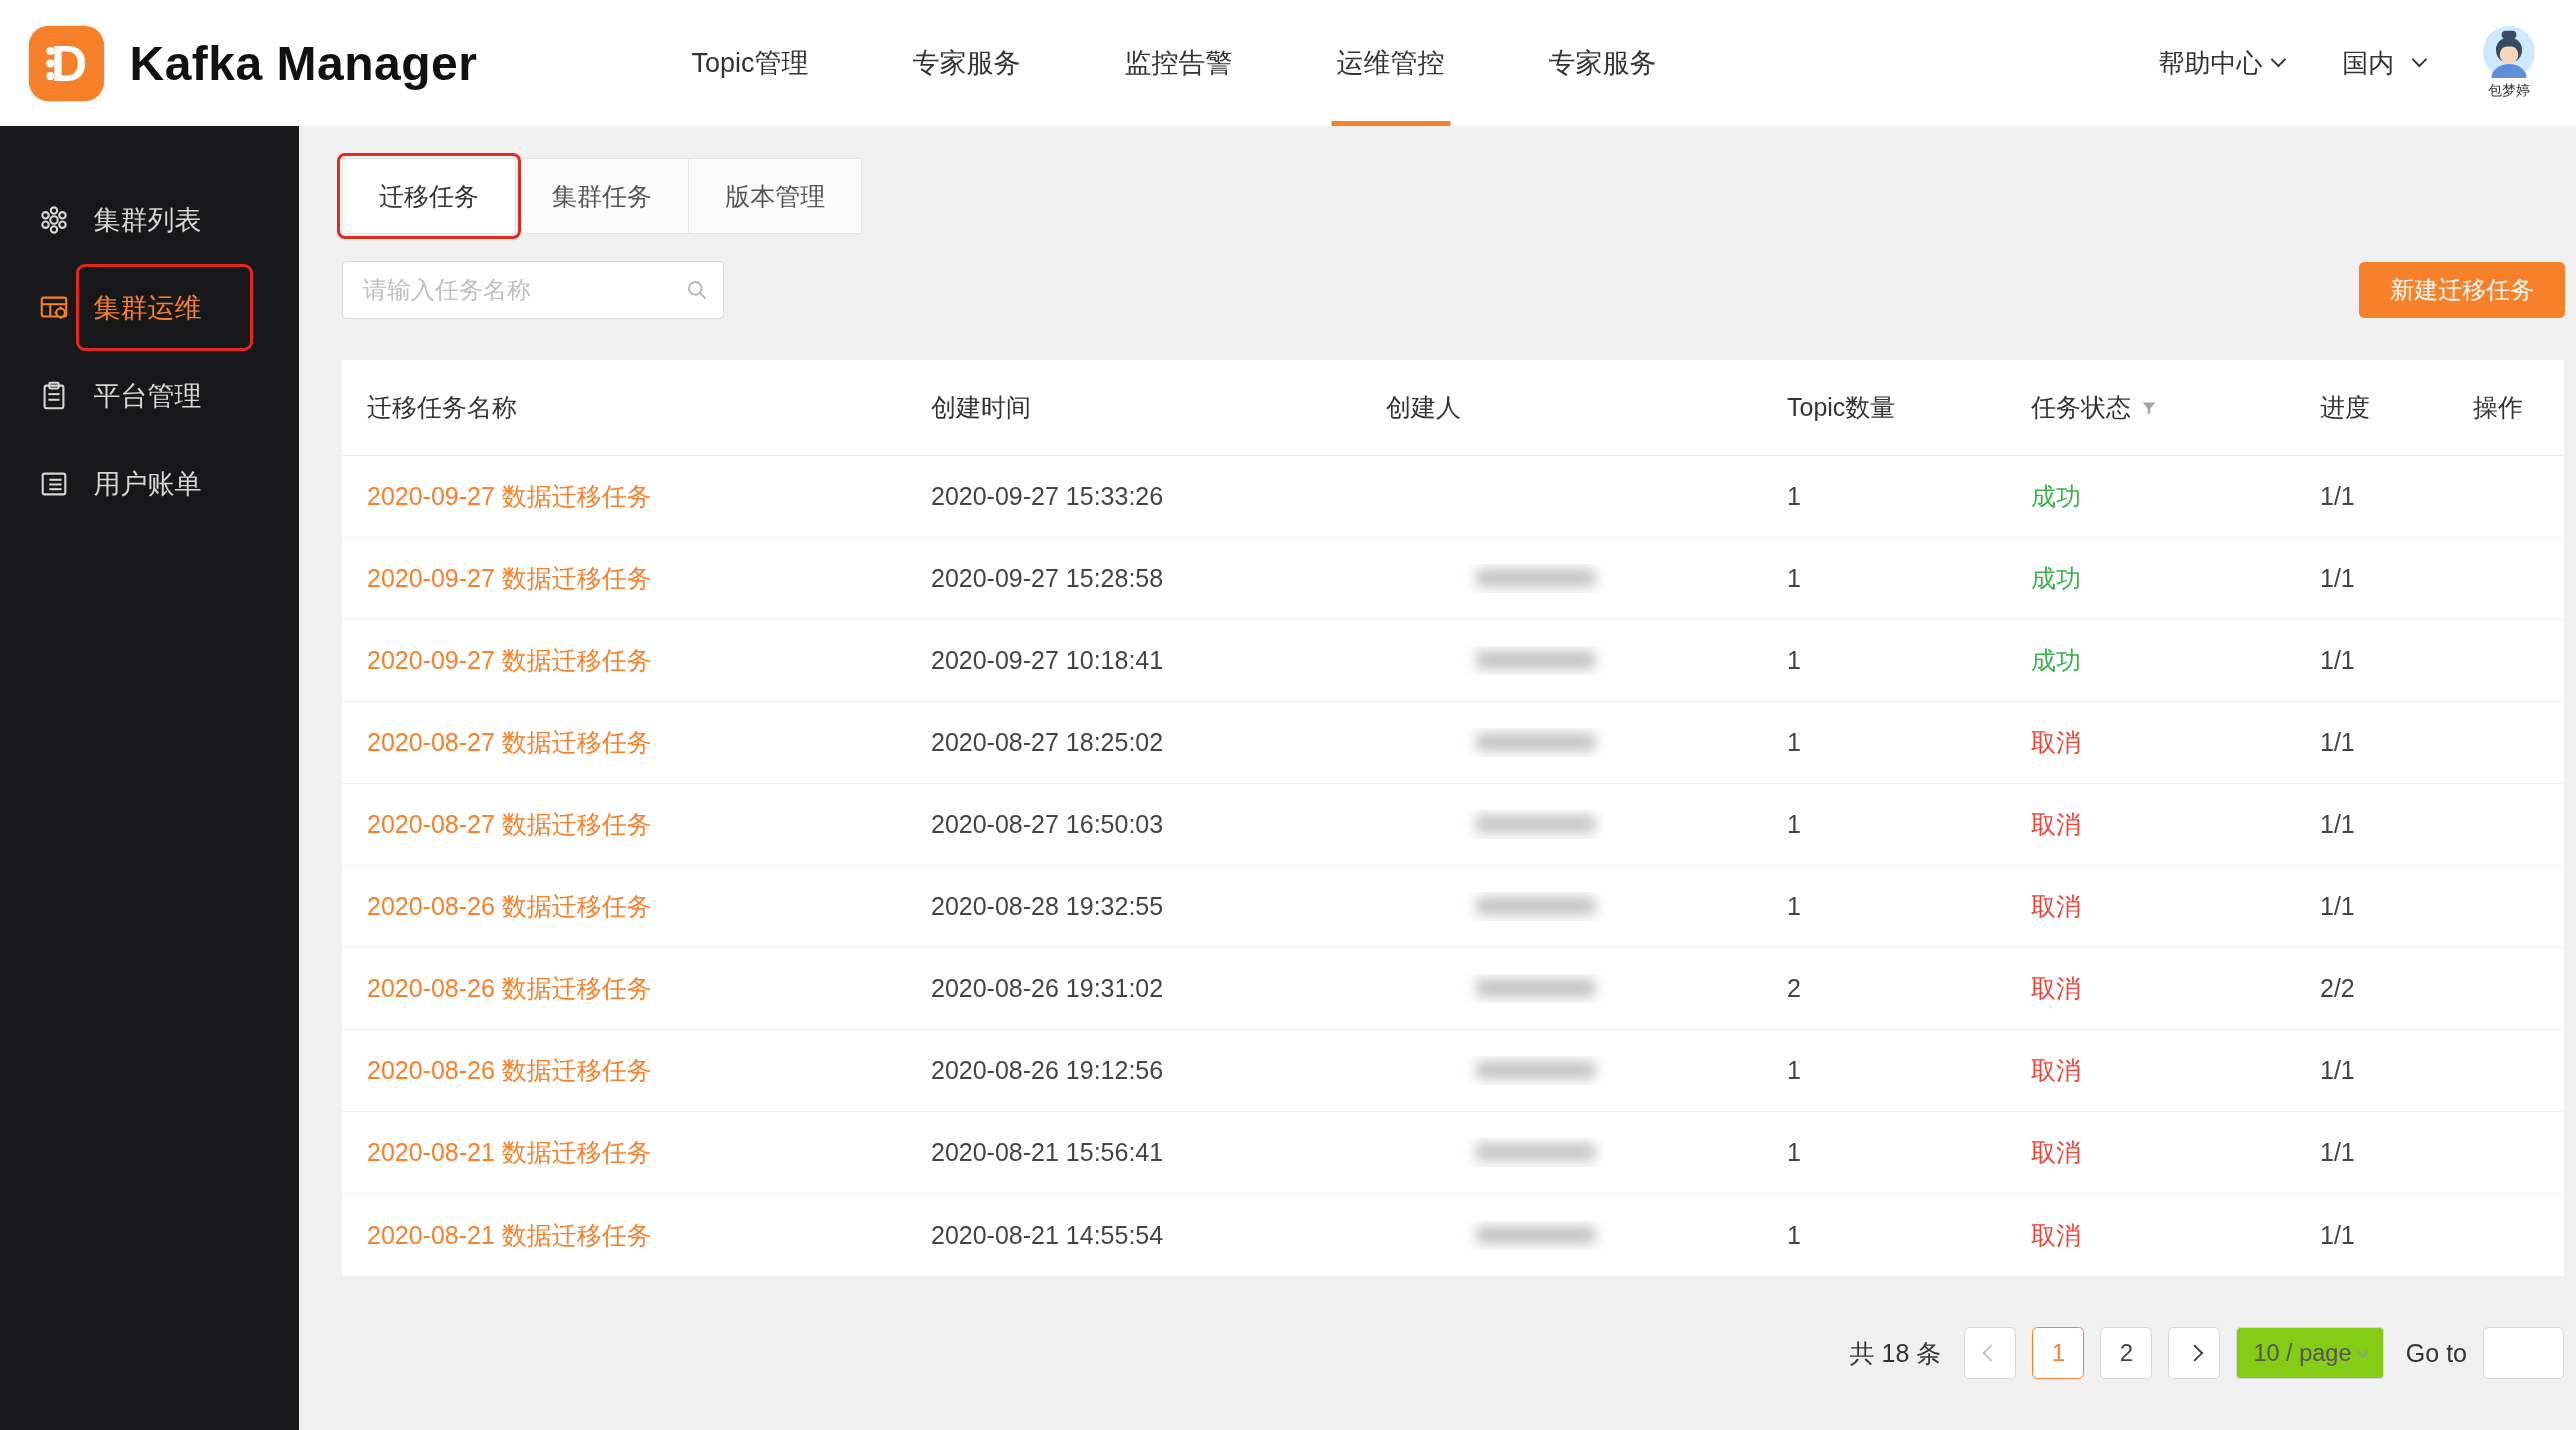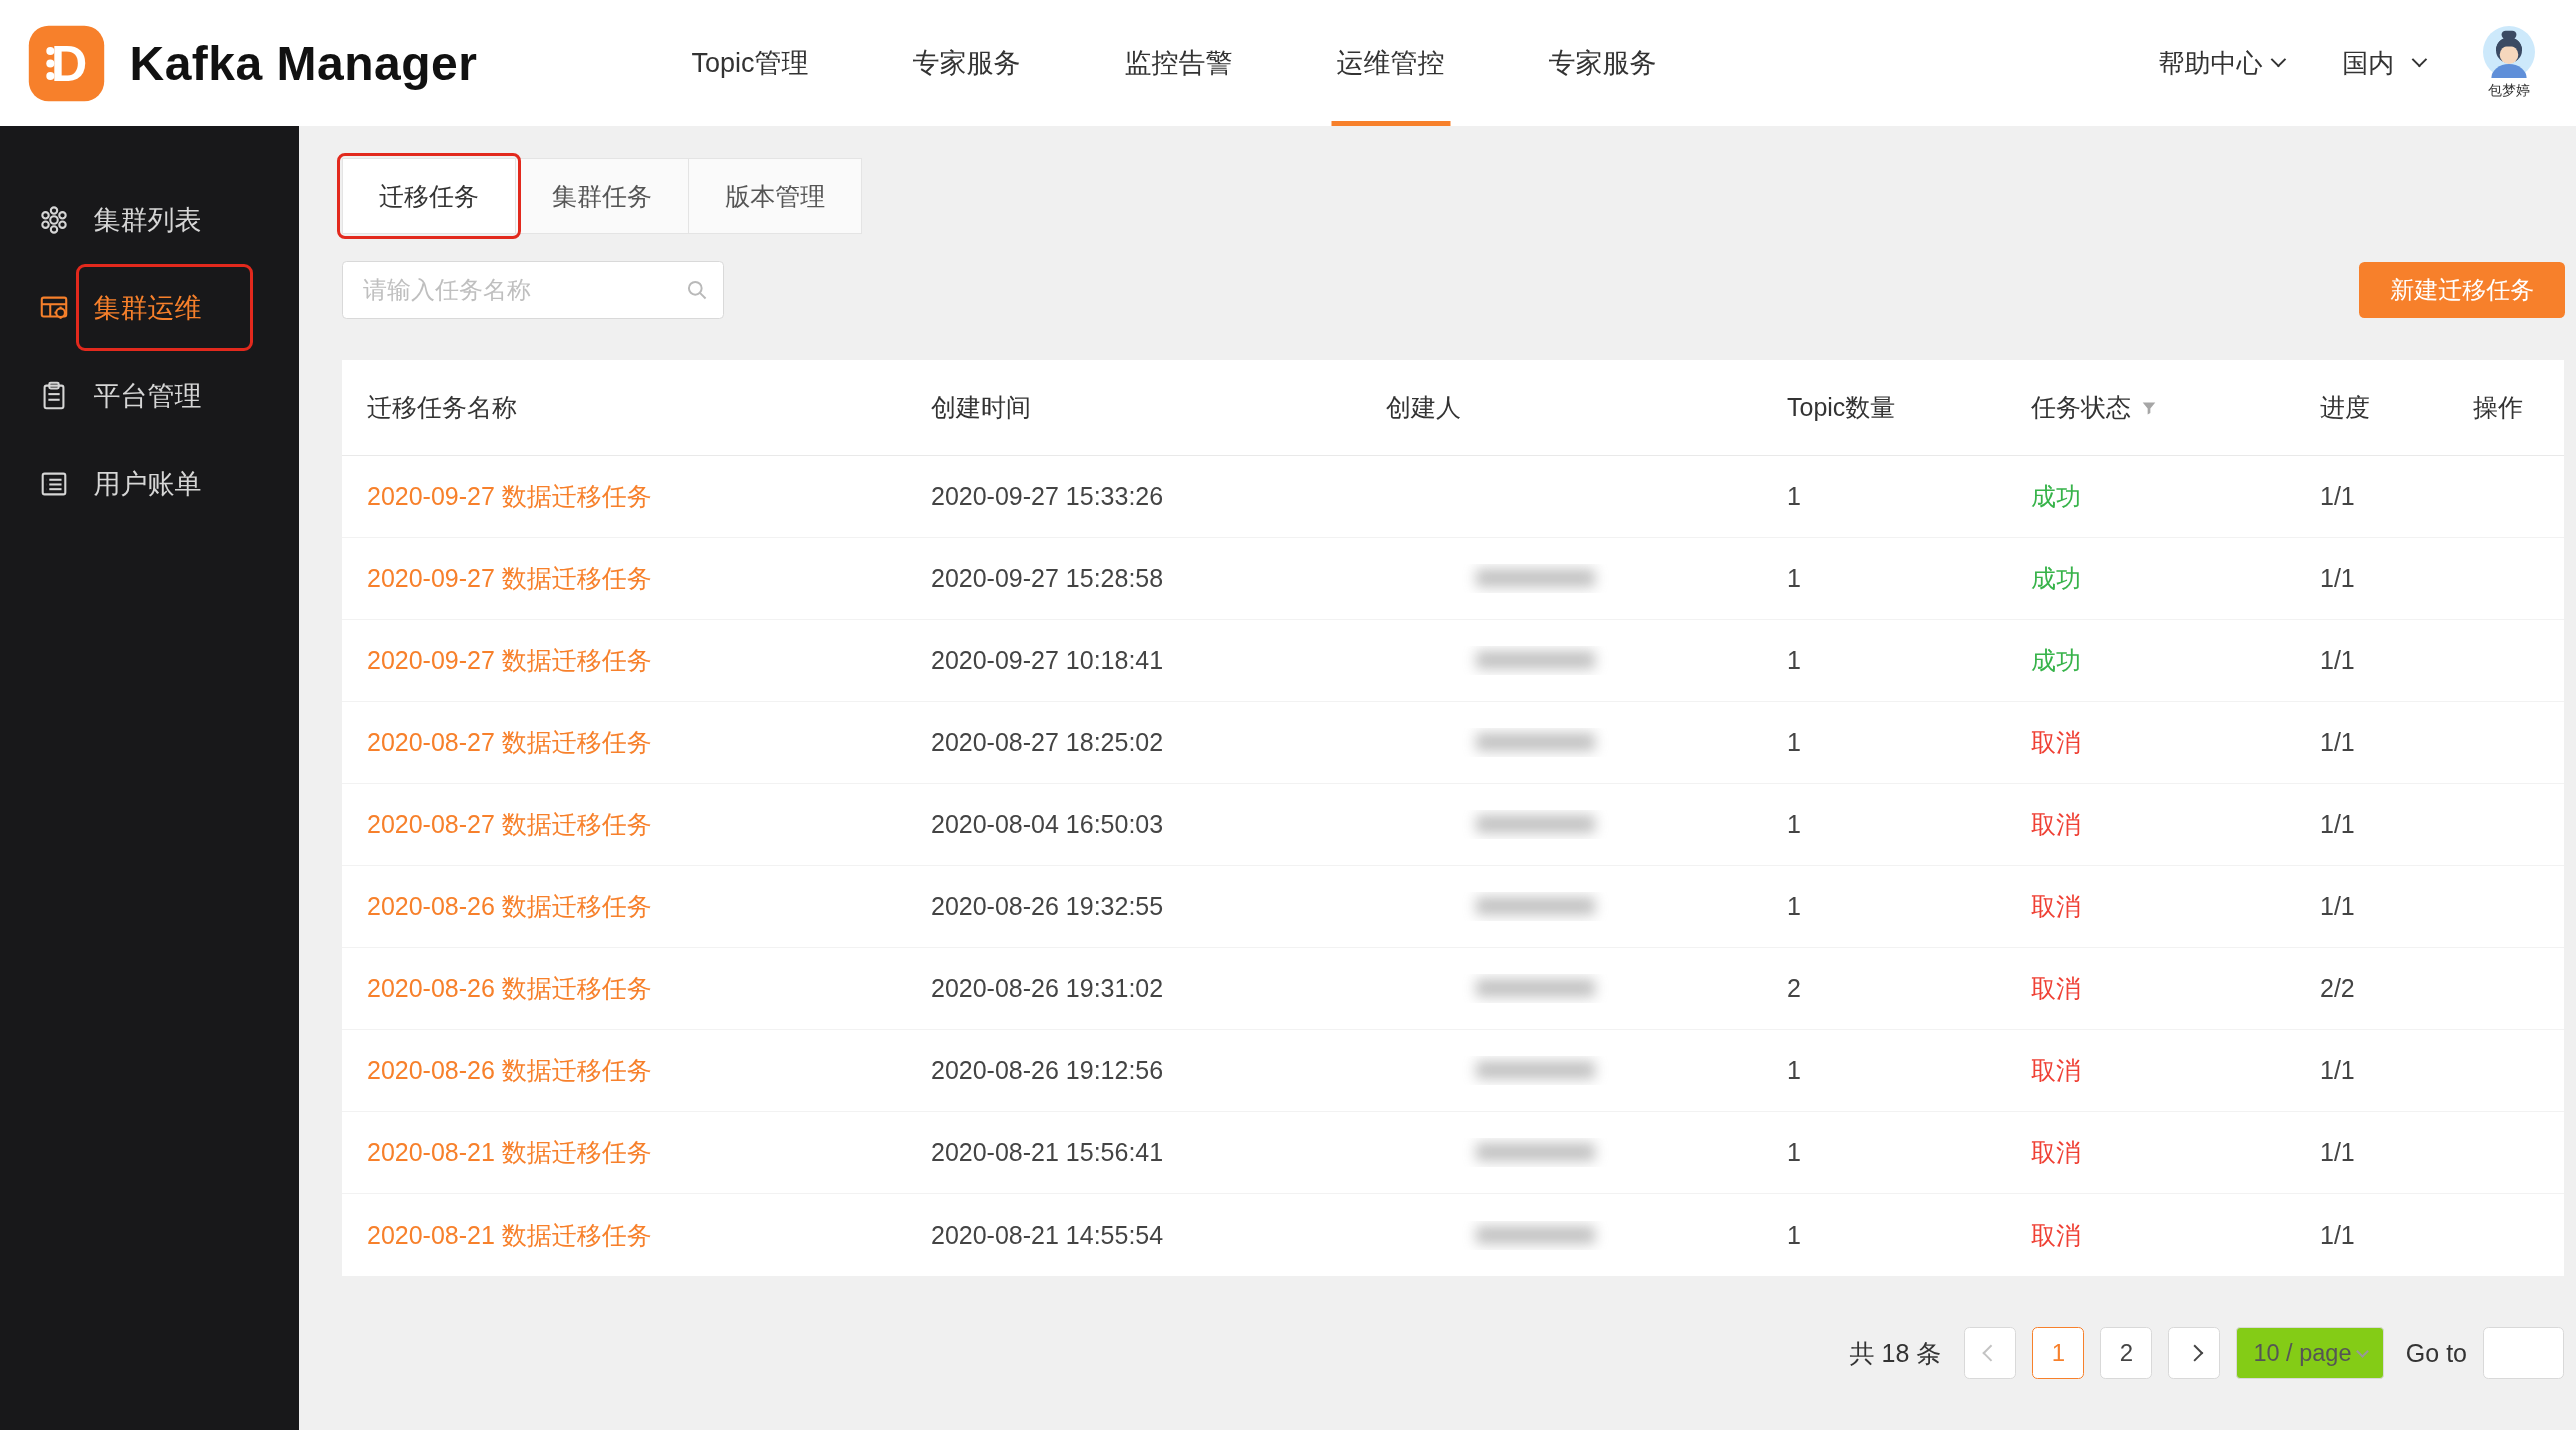--- a/index.html
+++ b/index.html
@@ -253,30 +253,30 @@
       <div class="cell"><a class="task-link">2020-08-27 数据迁移任务</a></div>
       <div class="cell">2020-08-27 18:25:02</div>
       <div class="cell"><span class="blur-blob"></span></div>
       <div class="cell">1</div>
       <div class="cell status cancel">取消</div>
       <div class="cell">1/1</div>
       <div class="cell"></div>
     </div>
     <div class="trow">
       <div class="cell"><a class="task-link">2020-08-27 数据迁移任务</a></div>
-      <div class="cell">2020-08-04 16:50:03</div>
+      <div class="cell">2020-08-27 16:50:03</div>
       <div class="cell"><span class="blur-blob"></span></div>
       <div class="cell">1</div>
       <div class="cell status cancel">取消</div>
       <div class="cell">1/1</div>
       <div class="cell"></div>
     </div>
     <div class="trow">
       <div class="cell"><a class="task-link">2020-08-26 数据迁移任务</a></div>
-      <div class="cell">2020-08-26 19:32:55</div>
+      <div class="cell">2020-08-28 19:32:55</div>
       <div class="cell"><span class="blur-blob"></span></div>
       <div class="cell">1</div>
       <div class="cell status cancel">取消</div>
       <div class="cell">1/1</div>
       <div class="cell"></div>
     </div>
     <div class="trow">
       <div class="cell"><a class="task-link">2020-08-26 数据迁移任务</a></div>
       <div class="cell">2020-08-26 19:31:02</div>
       <div class="cell"><span class="blur-blob"></span></div>

